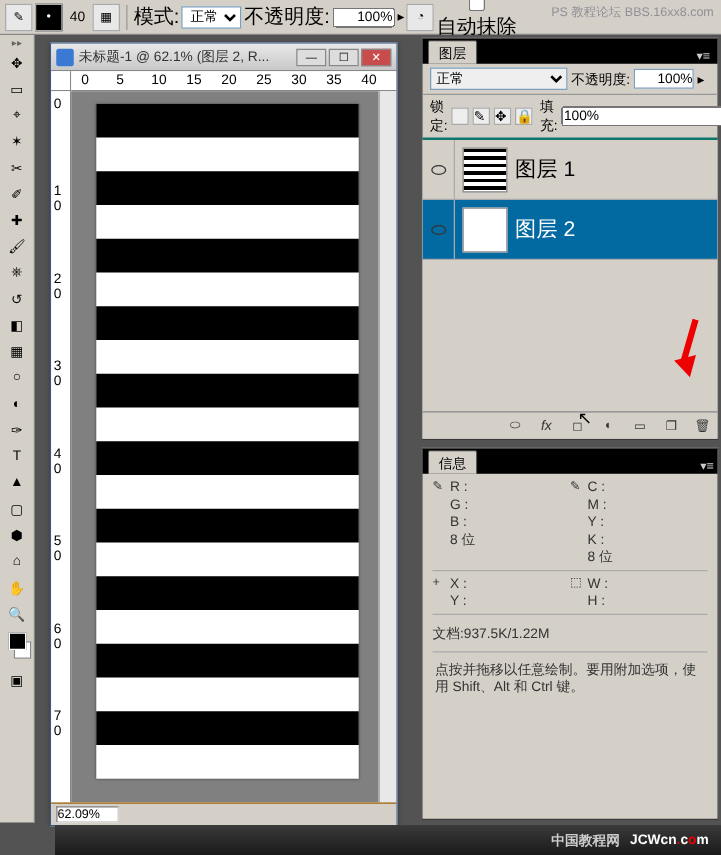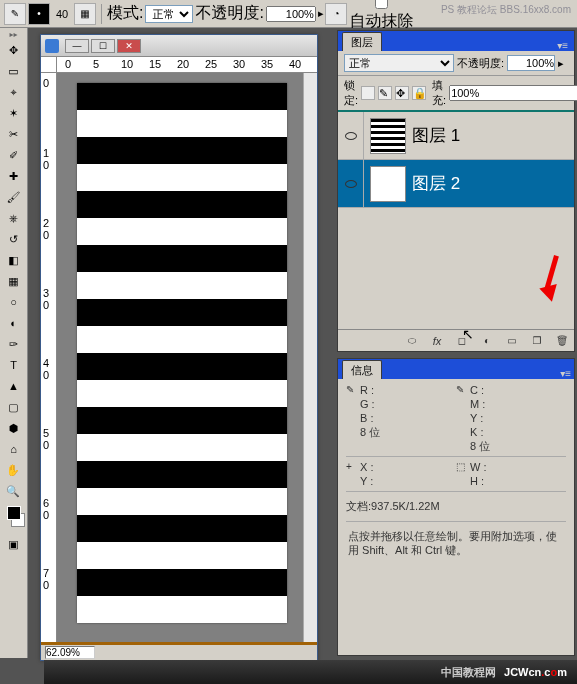--- a/index.html
+++ b/index.html
@@ -25,27 +25,27 @@
 .doc-titlebar .wbtn { width: 24px; height: 14px; border: 1px solid #888; margin-left: 2px; display: flex; align-items: center; justify-content: center; font-size: 9px; background: #ddd; }
 .doc-titlebar .wbtn.close { background: #c94c4c; color: #fff; }
 .ruler-h { height: 16px; background: #fff; border-bottom: 1px solid #888; position: relative; margin-left: 16px; font-size: 8px; overflow: hidden; }
 .ruler-h span { position: absolute; top: 1px; }
 .ruler-v { width: 16px; background: #fff; border-right: 1px solid #888; position: absolute; left: 0; top: 38px; bottom: 18px; font-size: 8px; overflow: hidden; }
 .ruler-v span { position: absolute; left: 2px; writing-mode: horizontal-tb; }
 .ruler-corner { position: absolute; left: 0; top: 22px; width: 16px; height: 16px; background: #fff; border-right: 1px solid #888; border-bottom: 1px solid #888; }
 .canvas-area { position: absolute; left: 16px; top: 38px; right: 14px; bottom: 18px; background: #808080; overflow: hidden; }
 .canvas { position: absolute; left: 20px; top: 10px; width: 210px; height: 540px; background: #fff; box-shadow: 0 0 2px rgba(0,0,0,0.5); }
 .stripe { height: 27px; background: #000; margin-bottom: 27px; }
-.doc-status { position: absolute; left: 0; bottom: 0; right: 0; height: 18px; background: #d4d0c8; border-top: 3px solid #a16207; display: flex; align-items: center; padding: 0 4px; }
+.doc-status { position: absolute; left: 0; bottom: 0; right: 0; height: 18px; background: #d4d0c8; border-top: 1px solid #a16207; display: flex; align-items: center; padding: 0 4px; }
 .doc-status input { width: 50px; font-size: 10px; border: 1px inset #ccc; }
 .scroll-v { position: absolute; right: 0; top: 38px; bottom: 18px; width: 14px; background: #e8e8e8; border-left: 1px solid #aaa; }
 
 .panels { position: absolute; right: 0; top: 28px; width: 242px; bottom: 24px; background: #535353; display: flex; flex-direction: column; }
 .panel { background: #d4d0c8; margin: 2px 2px 4px 2px; border: 1px solid #3a3a3a; display: flex; flex-direction: column; }
-.panel-tabs { height: 20px; background: #1d4ed8; display: flex; align-items: flex-end; padding-left: 4px; }
+.panel-tabs { height: 20px; background: #000000; display: flex; align-items: flex-end; padding-left: 4px; }
 .panel-tab { background: #d4d0c8; padding: 2px 8px 1px; font-size: 11px; border: 1px solid #3a3a3a; border-bottom: none; border-radius: 2px 2px 0 0; margin-right: 2px; cursor: pointer; }
 .panel-menu { position: absolute; right: 6px; color: #ccc; font-size: 10px; cursor: pointer; }
 
 .layers-controls { padding: 3px 6px; display: flex; align-items: center; gap: 3px; border-bottom: 1px solid #999; flex-wrap: wrap; }
 .layers-controls select { width: 110px; height: 18px; border: 1px solid #7b9ebd; }
 .layers-controls .lbl { font-size: 11px; }
 .layers-controls input.pct { width: 48px; text-align: right; border: 1px solid #7b9ebd; height: 16px; }
 .lock-row { padding: 2px 6px; display: flex; align-items: center; gap: 3px; border-bottom: 2px solid #0f766e; font-size: 11px; }
 .lock-row .lock-icons { display: flex; gap: 3px; }
 .lock-row .li { width: 14px; height: 14px; border: 1px solid #aaa; background: #eee; }
@@ -128,20 +128,21 @@
   <div class="tool">✋</div>
   <div class="tool">🔍</div>
   <div class="swatch-fg"></div>
   <div class="swatch-bg"></div>
   <div class="tool" style="margin-top:6px">▣</div>
 </div>
 
 <div class="doc-window">
   <div class="doc-titlebar">
     <div class="icon"></div>
+    <div class="title">未标题-1 @ 62.1% (图层 2, R...</div>
     <div class="wbtn">—</div>
     <div class="wbtn">☐</div>
     <div class="wbtn close">✕</div>
   </div>
   <div class="ruler-corner"></div>
   <div class="ruler-h">
     <span style="left:8px">0</span>
       <span style="left:36px">5</span>
       <span style="left:64px">10</span>
       <span style="left:92px">15</span>

